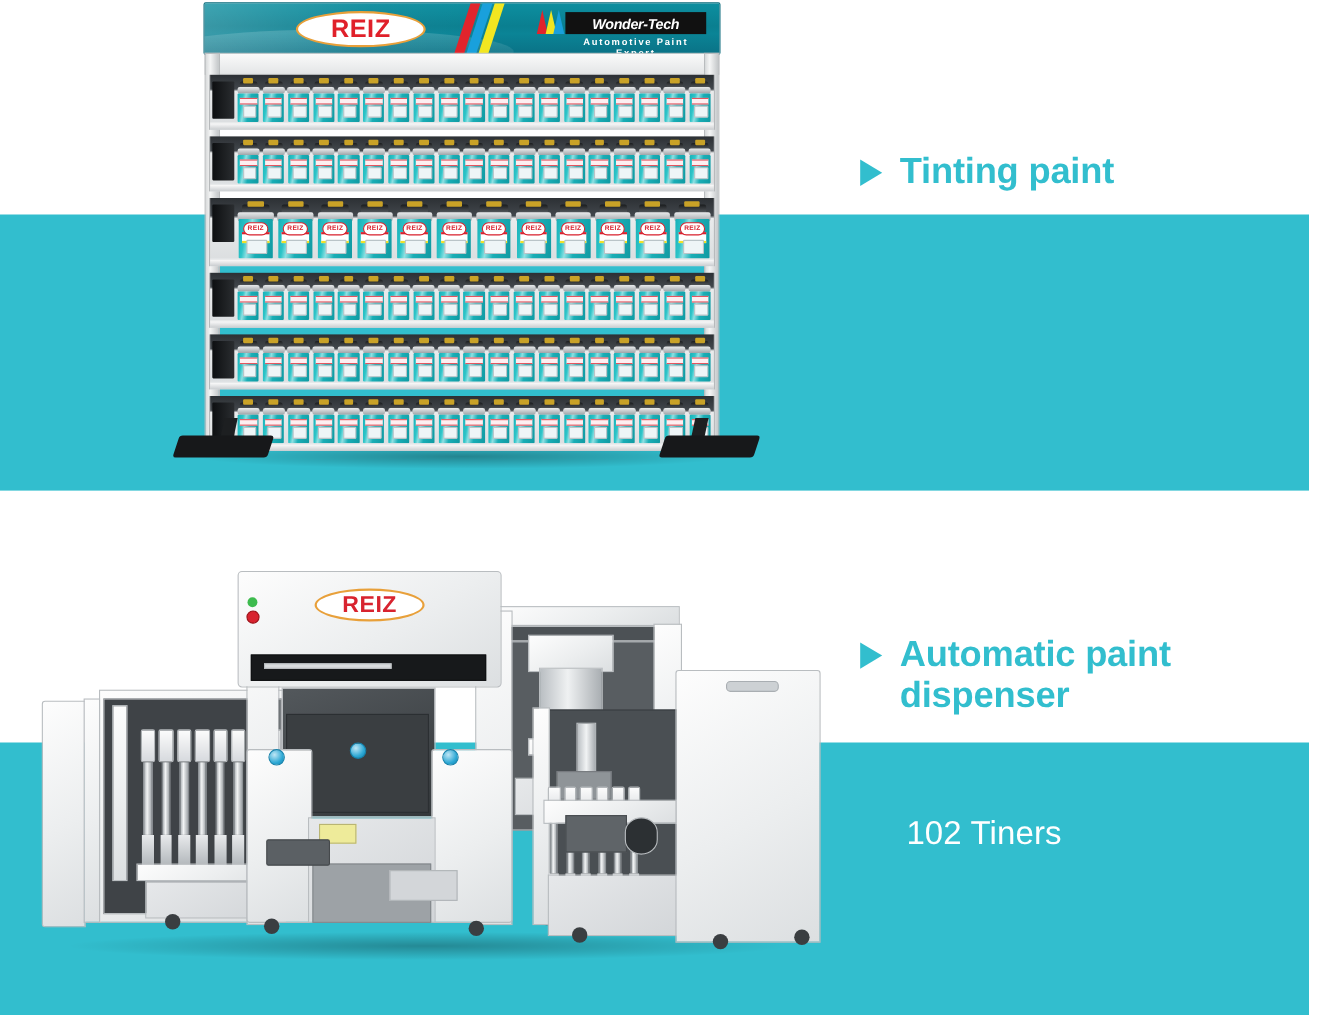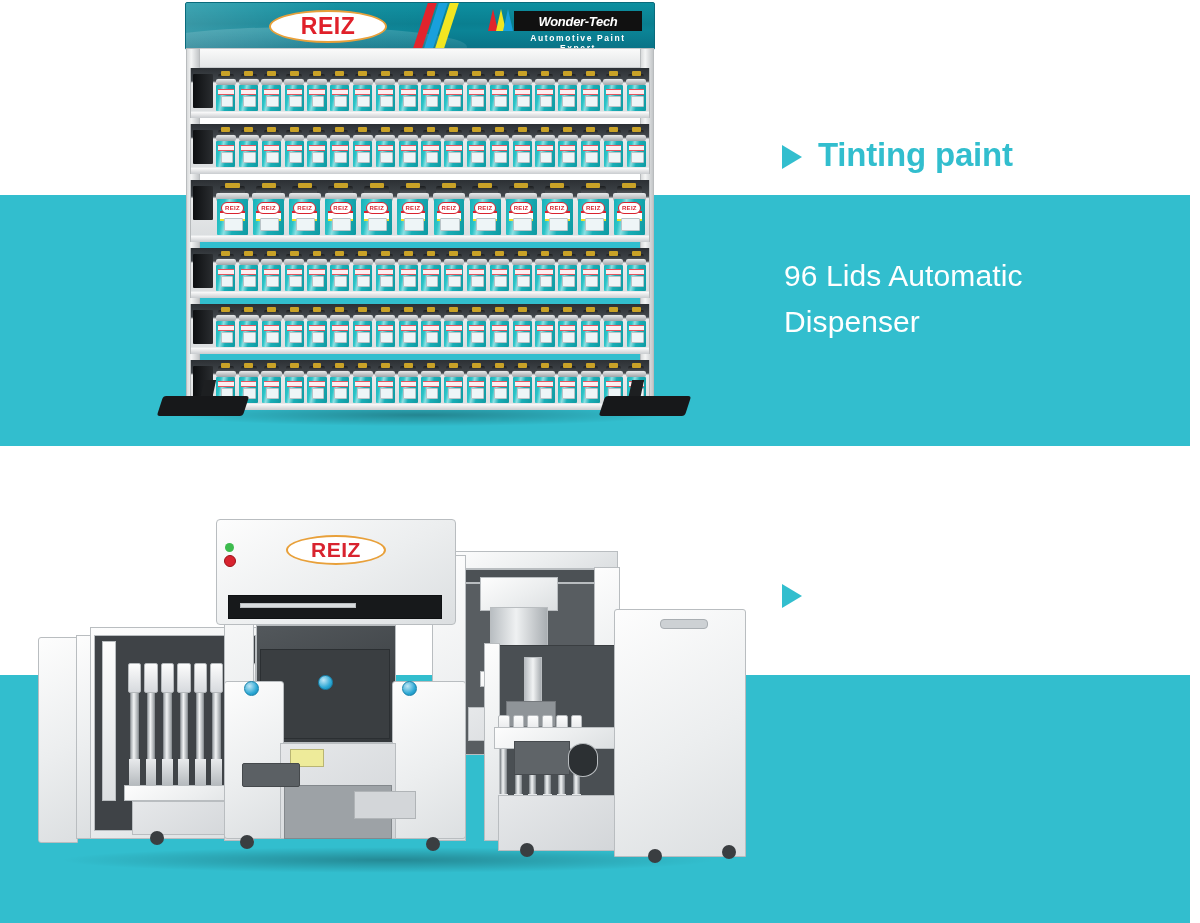--- a/index.html
+++ b/index.html
@@ -1048,25 +1048,26 @@
   <div class="caster" id="caster-4"></div>
   <div class="caster" id="caster-5"></div>
   <div class="caster" id="caster-6"></div>
 </div>
 
 <div class="text-col" id="text-block-1">
   <div class="heading-row">
     <div class="tri"></div>
     <div class="heading">Tinting paint</div>
   </div>
-  <div class="subtitle">
-    <div>96 Lids Automatic</div>
-    <div>Dispenser</div>
-  </div>
 </div>
 
 <div class="text-col" id="text-block-2">
   <div class="heading-row">
     <div class="tri"></div>
+    <div class="heading">
+      <div>Automatic paint</div>
+      <div>dispenser</div>
+    </div>
   </div>
   <div class="subtitle">
+    <div>102 Tiners</div>
   </div>
 </div>
 
 </body></html>

